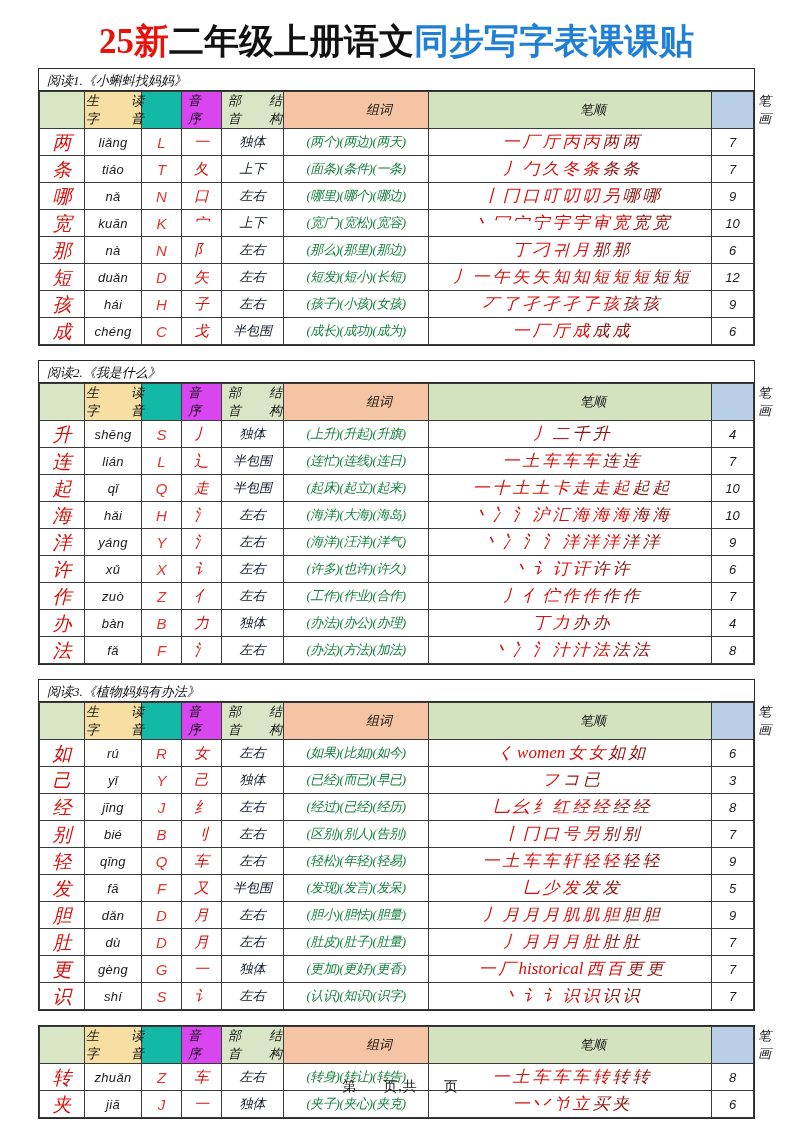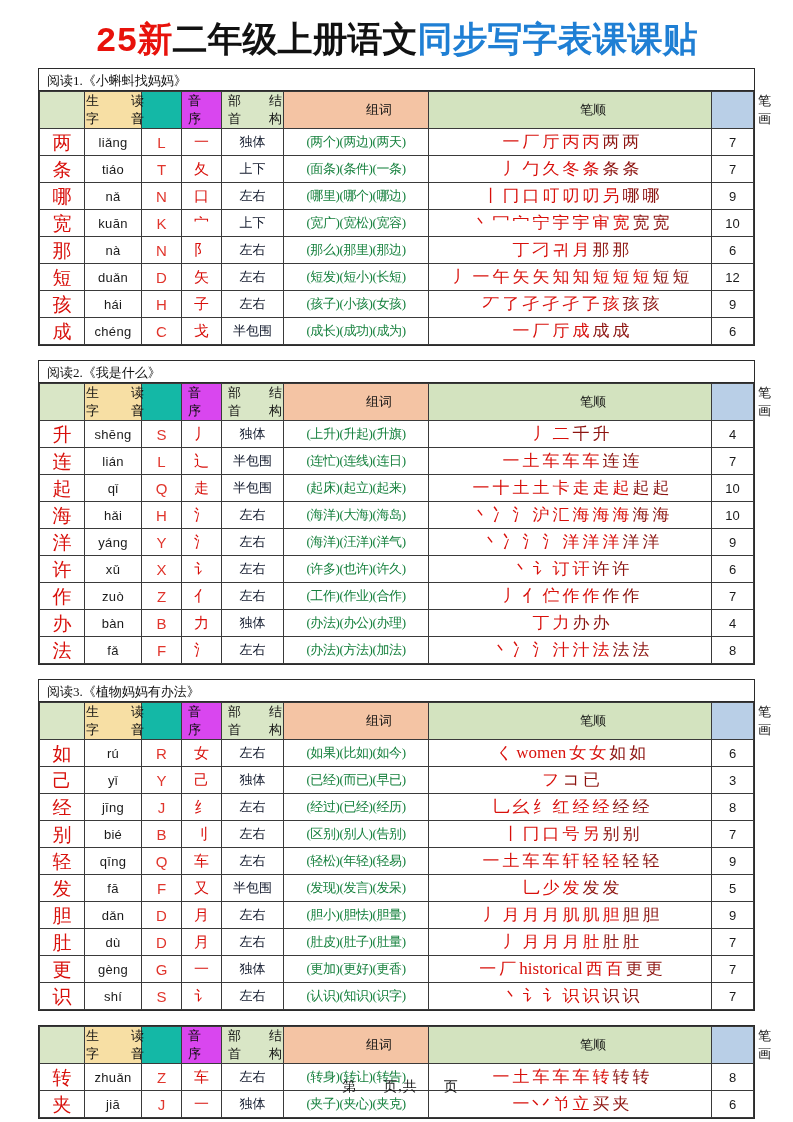--- a/index.html
+++ b/index.html
@@ -24,36 +24,37 @@
   }
 
   
   .title-wrap {
     text-align: center;
     padding-top: 22px;
     padding-bottom: 6px;
     white-space: nowrap;
   }
   .title {
-    font-family: Liberation Mono, monospace;
+    font-family: Liberation Serif, serif;
     font-size: 35px;
     font-weight: bold;
     letter-spacing: 0px;
     line-height: 1.15;
   }
   .t-red   { color: #e8120b; }
   .t-black { color: #111111; }
   .t-blue  { color: #1f7fd4; }
 
   
   .section {
     margin: 0 38px 14px 38px;
     border: 1.6px solid #2b2b2b;
     box-sizing: border-box;
     background: #fff;
+    font-style: italic;
   }
   .section-title {
     font-size: 13px;
     color: #111;
     padding: 4px 6px 4px 8px;
     border-bottom: 1.4px solid #2b2b2b;
     background: #ffffff;
     line-height: 1.3;
     height: 22px;
     box-sizing: border-box;

